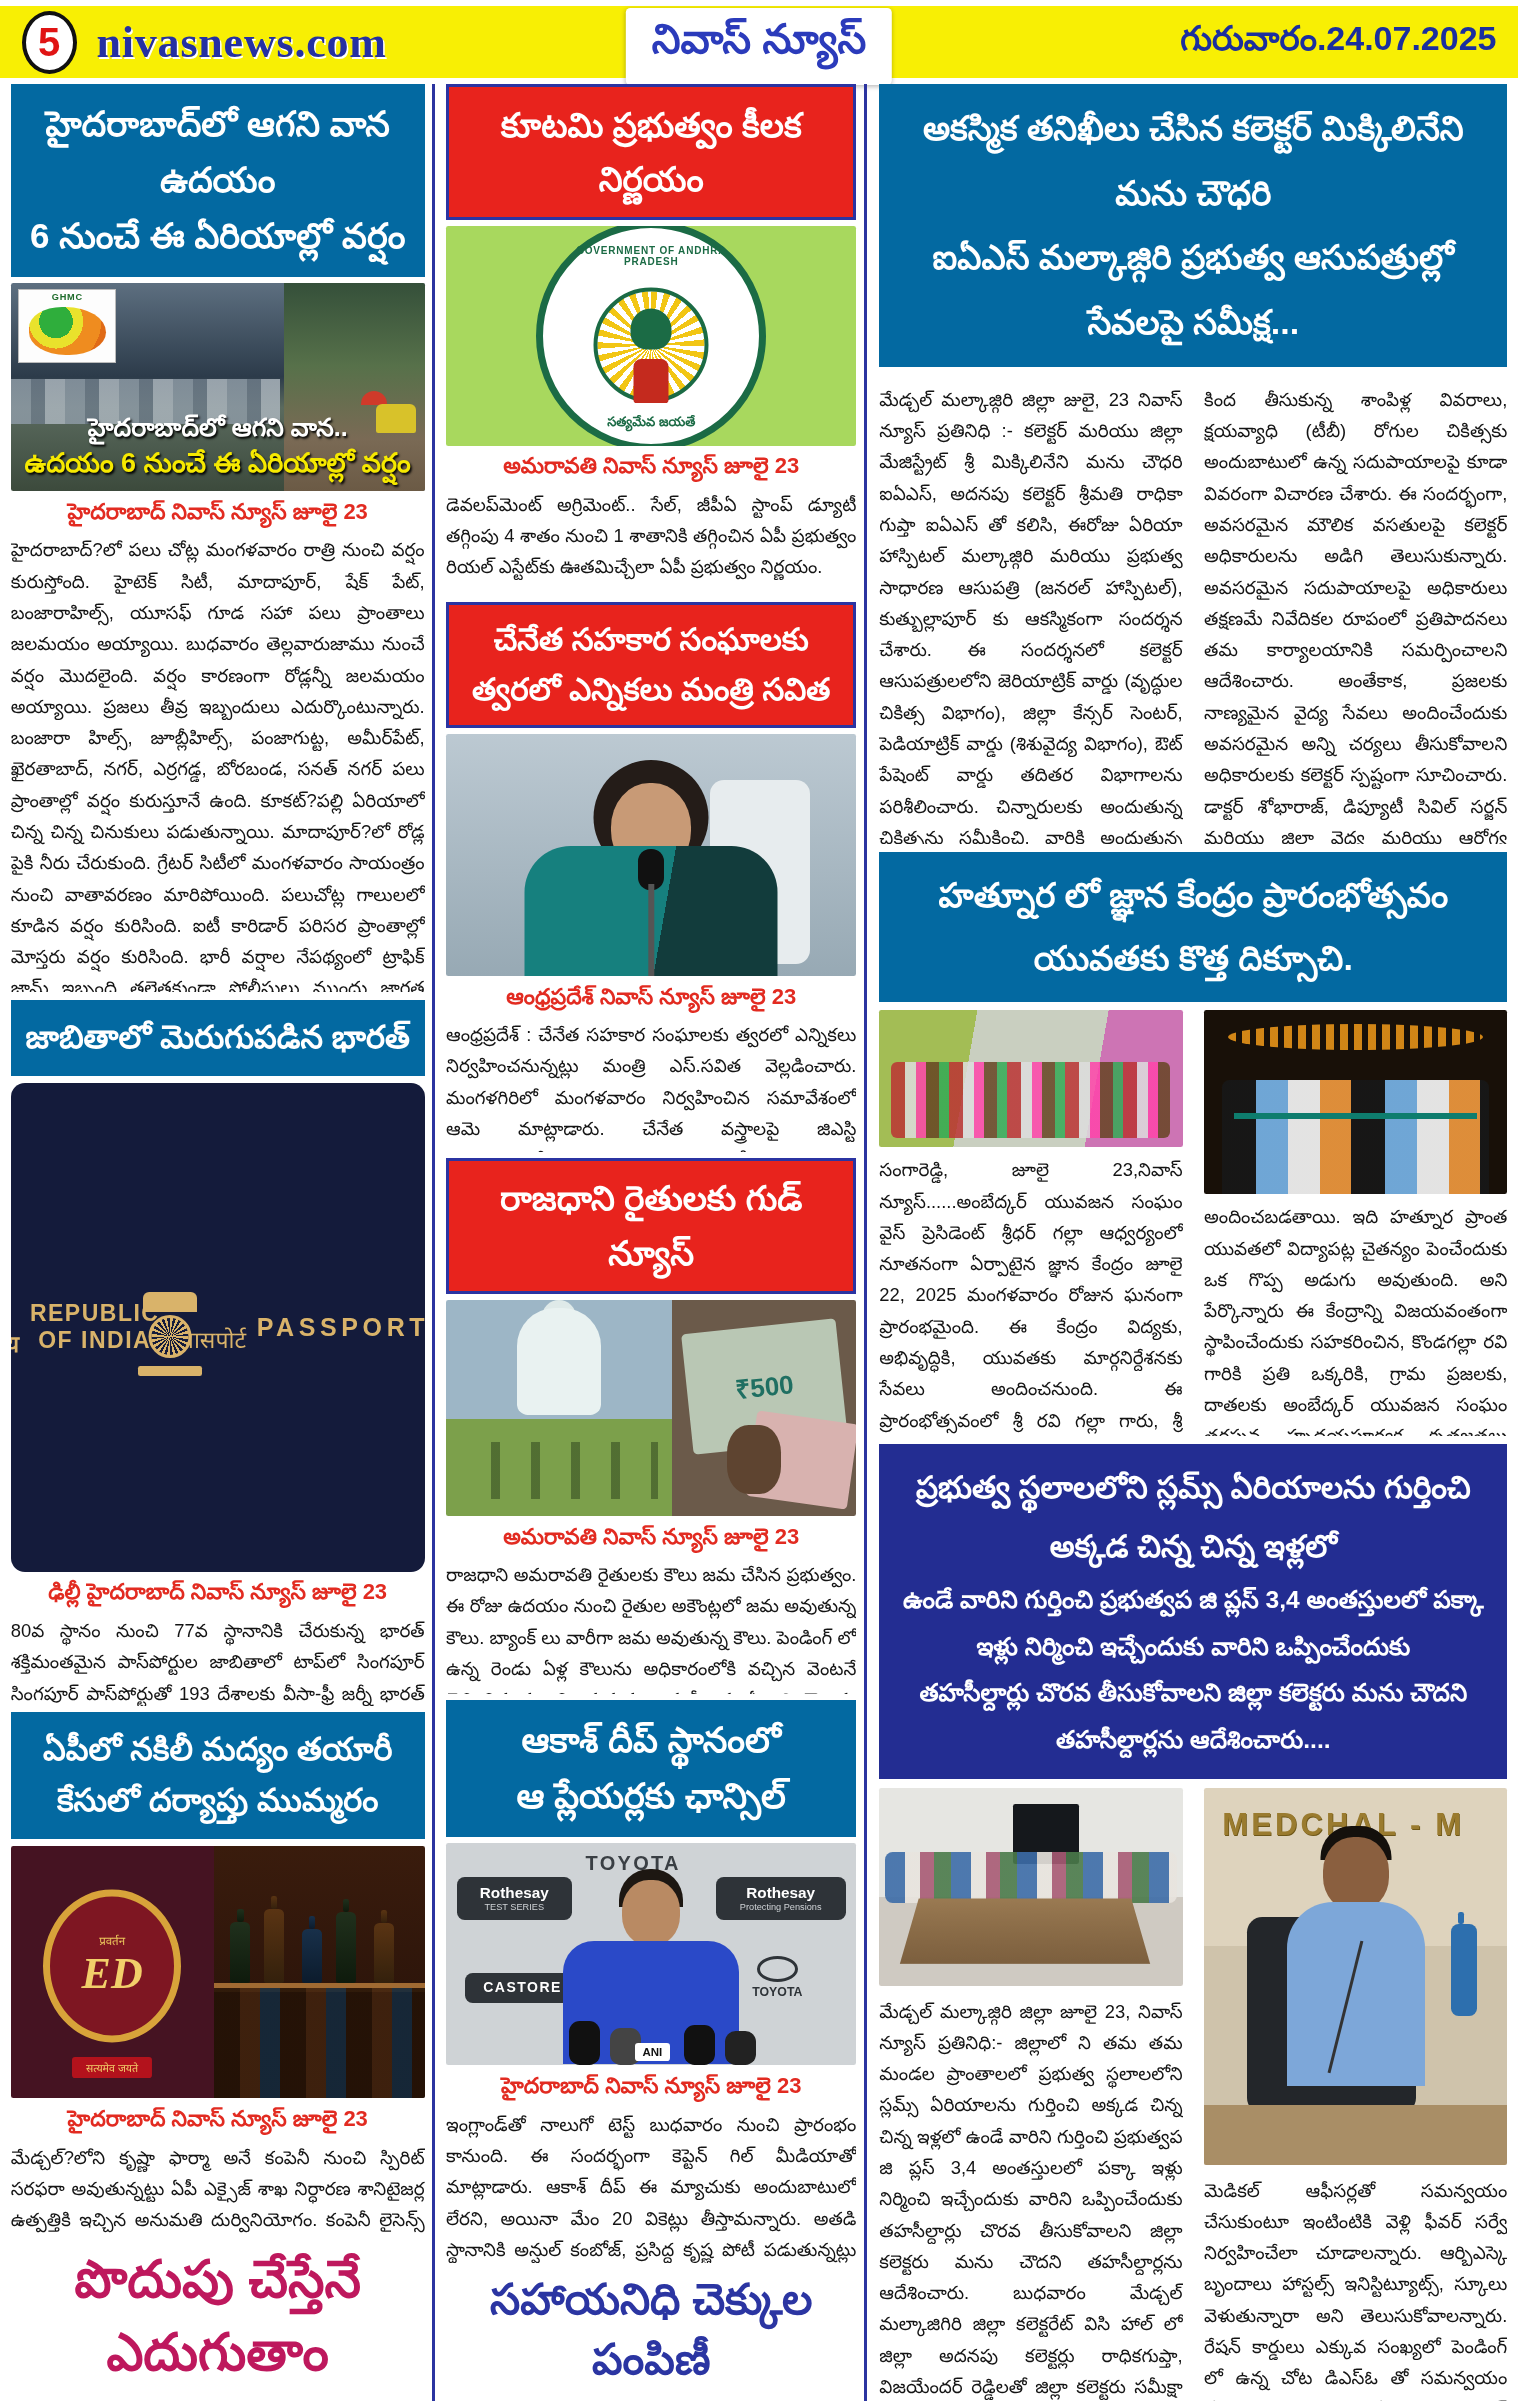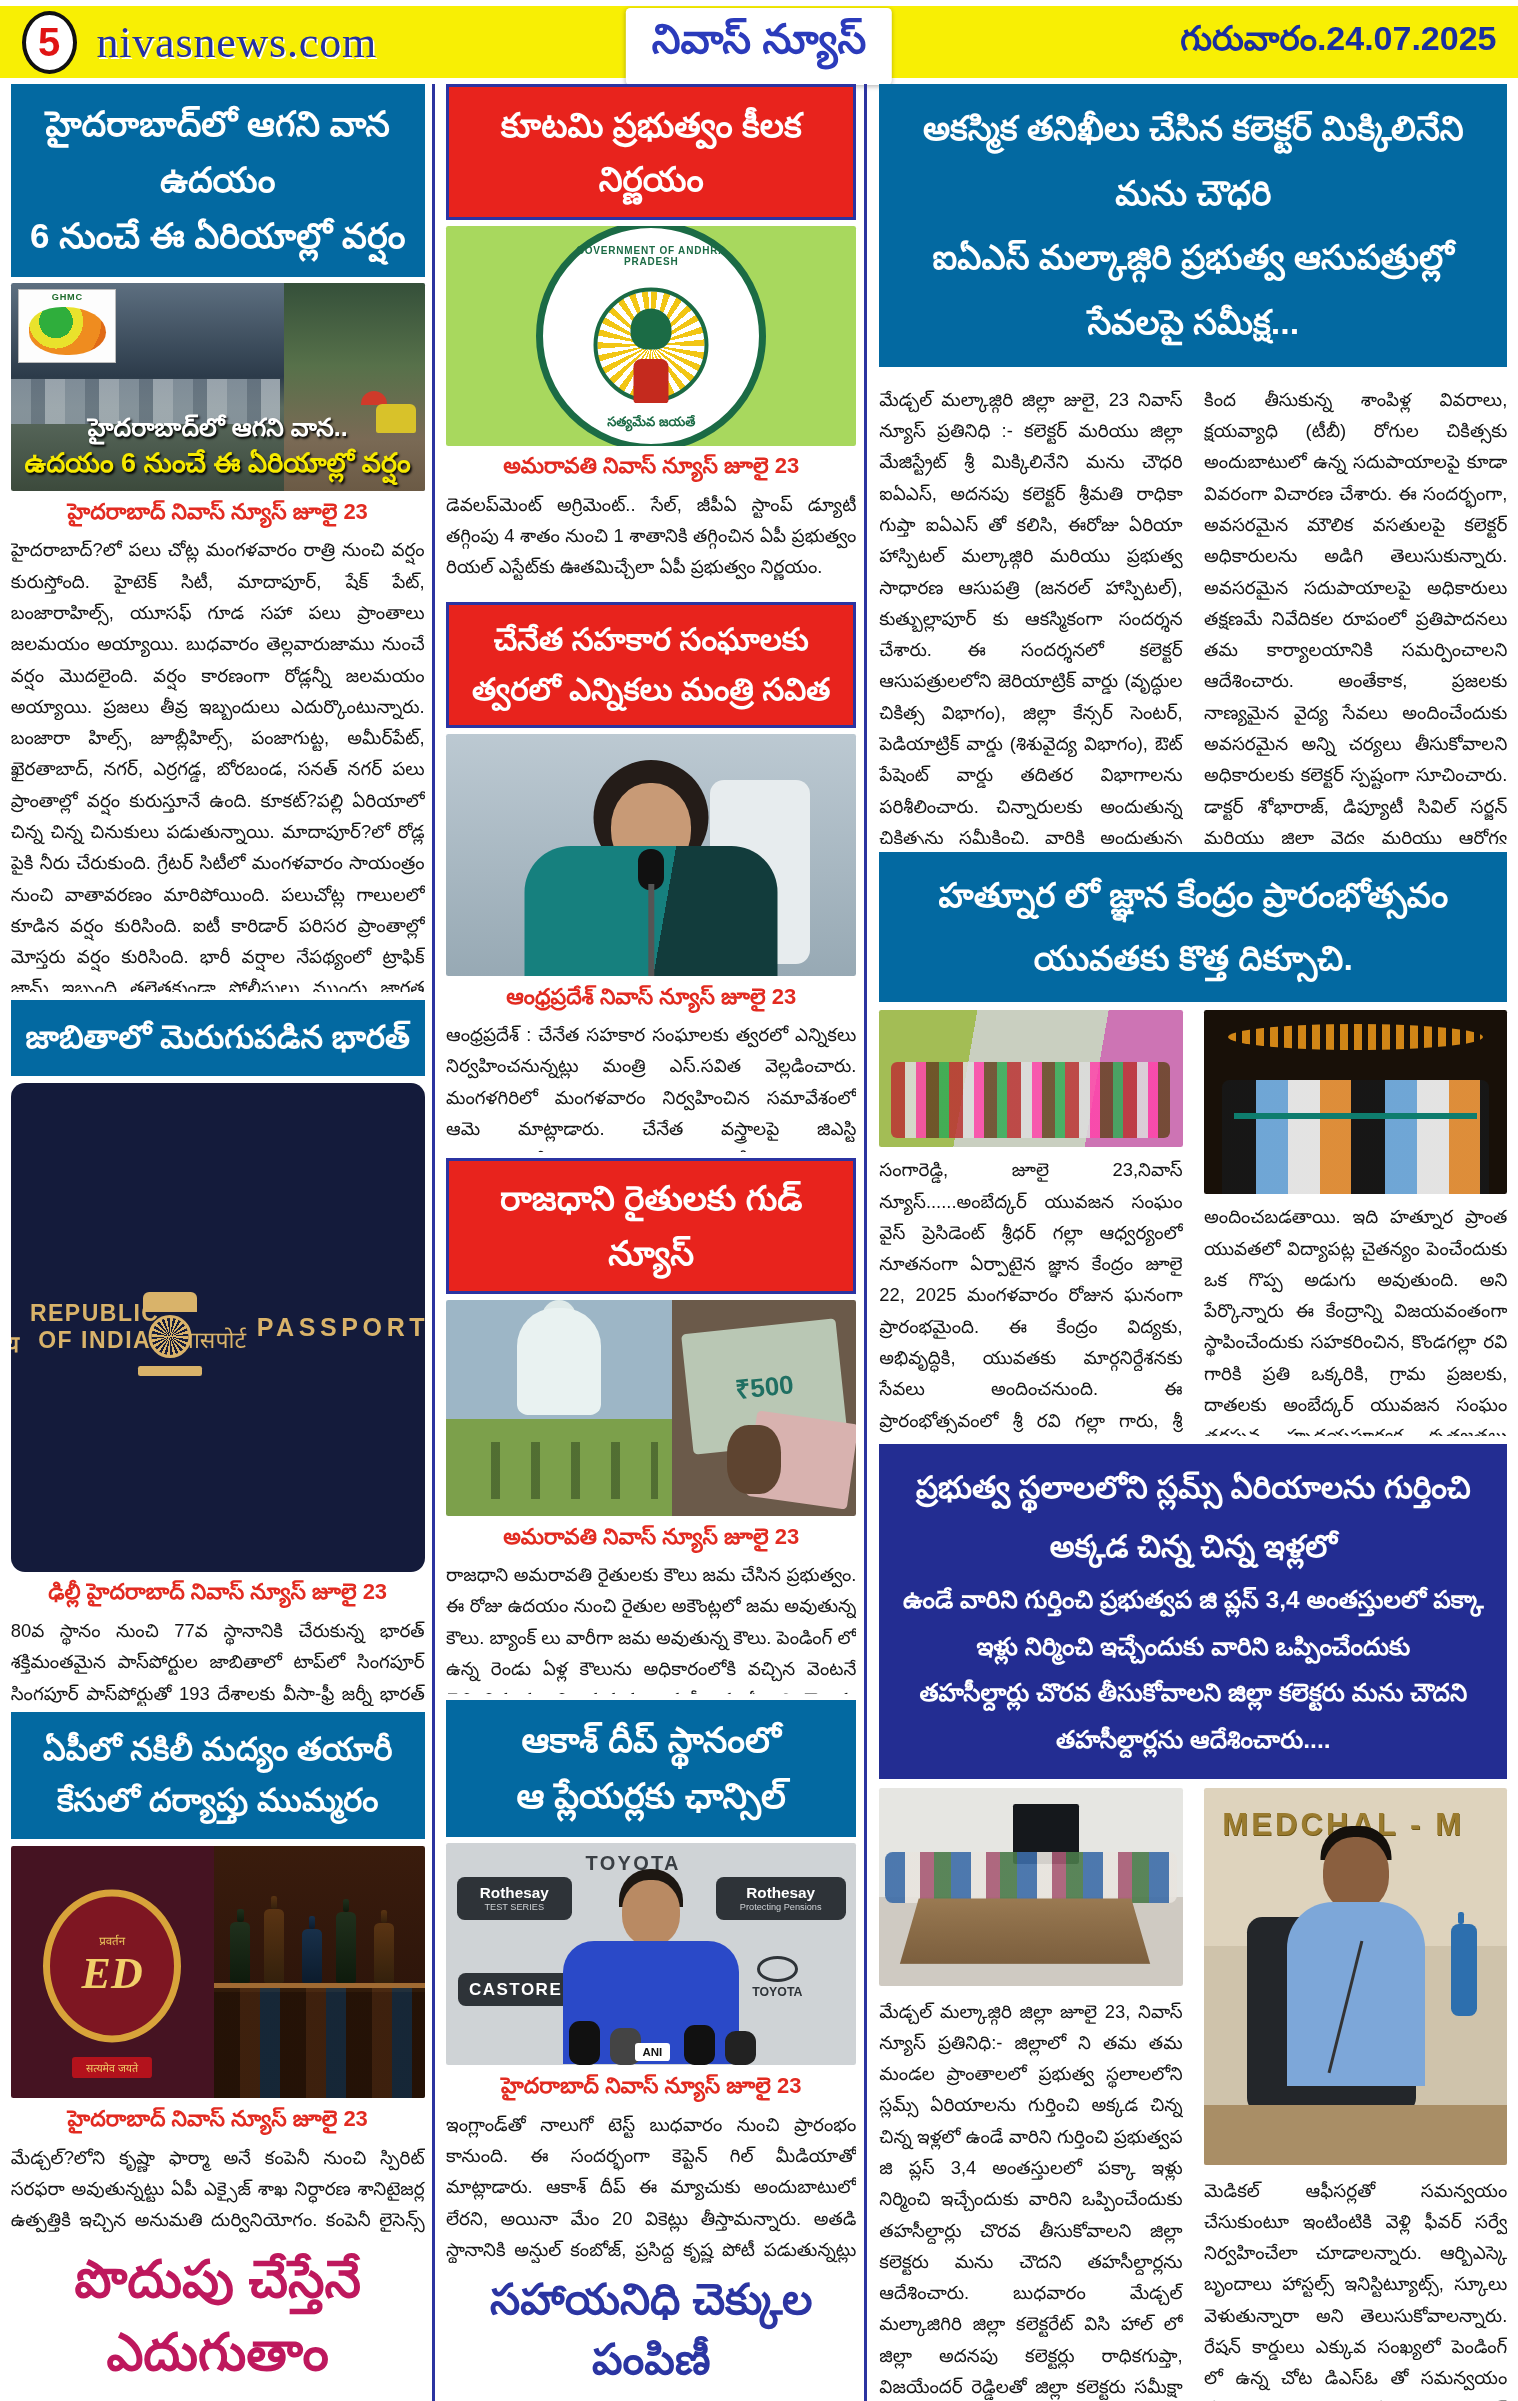--- a/index.html
+++ b/index.html
@@ -6,21 +6,21 @@
   html,body { background:#ffffff; }
   body { font-family:"Liberation Sans", sans-serif; }
   .page { position:relative; width:1518px; height:2401px; background:#fff; overflow:hidden; }
 
   
   .header { position:absolute; top:6.1px; left:0; right:0; height:72px; background:#f8ef04;
             display:flex; align-items:center; padding:0 21.5px; }
   .pgnum { width:55px; height:63px; background:#fff; border:4.6px solid #111; border-radius:50%;
            display:flex; align-items:center; justify-content:center;
            color:#e01414; font-size:40px; font-weight:bold; flex:0 0 auto; }
-  .site { margin-left:20px; font-size:44px; font-weight:normal; color:#2530a2;
+  .site { margin-left:20px; font-size:44px; font-weight:bold; color:#2530a2;
           text-shadow:1.5px 1.5px 0 #ffffff; letter-spacing:0.8px; font-family:"Liberation Serif", serif; }
   .masthead { position:absolute; left:50%; top:1.5px; transform:translateX(-50%);
               background:#fff; padding:7.7px 26px 10.7px; border-radius:4.6px;
               box-shadow:0 1.5px 4.6px rgba(0,0,0,.25); height:77px; display:flex; align-items:center; }
   .masthead span { color:#2b3bbb; font-size:41px; font-weight:bold; }
   .hdate { margin-left:auto; color:#1b2f9e; font-size:34px; font-weight:bold; }
 
   
   .content { position:absolute; top:84px; left:10.7px; right:10.7px; bottom:0; display:flex; }
   .col { display:flex; flex-direction:column; }
@@ -355,21 +355,21 @@
         <div>ఆకాశ్ దీప్ స్థానంలో</div>
         <div>ఆ ప్లేయర్లకు ఛాన్సిల్</div>
       </div>
 
       <div class="ph crkph" style="margin-top:6.1px">
         <div class="toyota-top">TOYOTA</div>
         <div class="tile" style="left:10.7px; top:34px; width:115px; font-size:15.3px">
           <span>Rothesay</span>
           <small>TEST SERIES</small>
         </div>
-        <div class="tile" style="left:12px; top:130px; width:115px; font-size:17px; letter-spacing:1.5px">
+        <div class="tile" style="left:19px; top:130px; width:115px; font-size:14px; letter-spacing:1.5px">
           <span>CASTORE</span>
         </div>
         <div class="tile" style="right:10.7px; top:34px; width:130px; font-size:15.3px">
           <span>Rothesay</span>
           <small>Protecting Pensions</small>
         </div>
         <div class="toyota-logo"><b></b><span>TOYOTA</span></div>
         <div class="hairc"></div>
         <div class="head"></div>
         <div class="body" style="position:absolute; left:50%; top:98px; transform:translateX(-50%); width:176px; height:123px; background:#2a49c8; border-radius:31px 31px 0 0;"></div>

